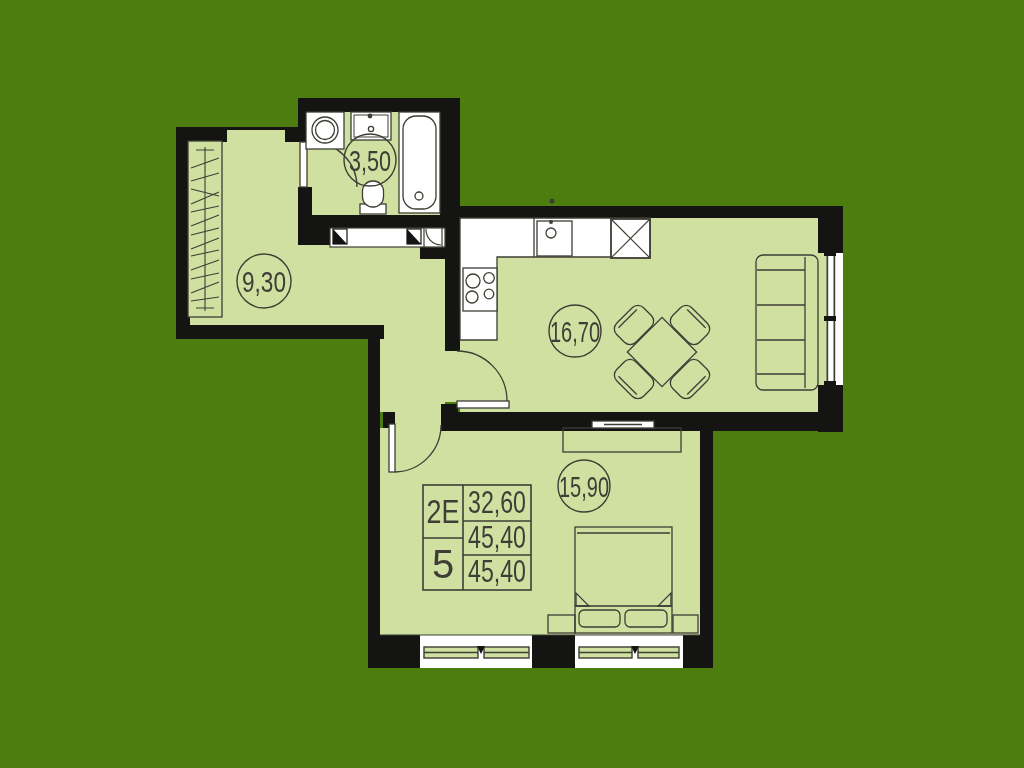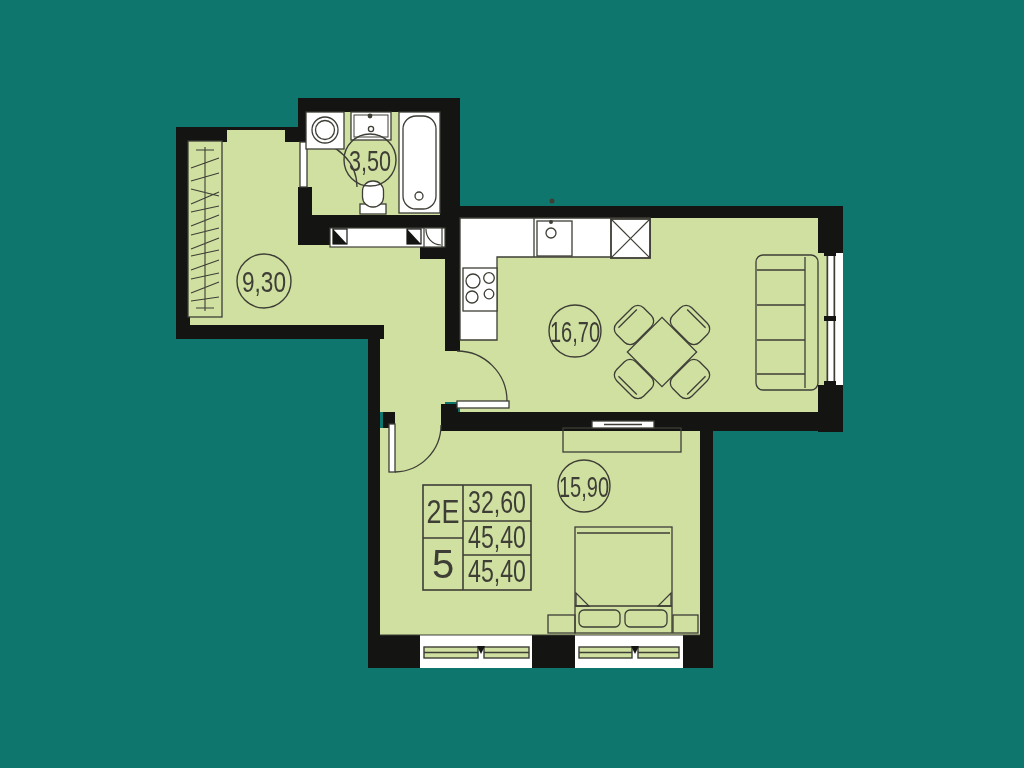--- a/index.html
+++ b/index.html
@@ -1,16 +1,16 @@
 <!DOCTYPE html>
 <html><head>
 <meta charset="utf-8">
 <style>
   html,body{margin:0;padding:0;background:#ffffff;}
-  .stage{position:relative;width:1024px;height:768px;background:#0f766e;overflow:hidden;
+  .stage{position:relative;width:1024px;height:768px;background:#4d7c0f;overflow:hidden;
          font-family:"Liberation Sans", sans-serif;}
   svg{position:absolute;left:0;top:0;}
   text{font-family:"Liberation Sans", sans-serif;}
 </style>
 </head>
 <body>
 
 <div class="stage">
 <svg width="1024" height="768" viewBox="0 0 1024 768">
 

